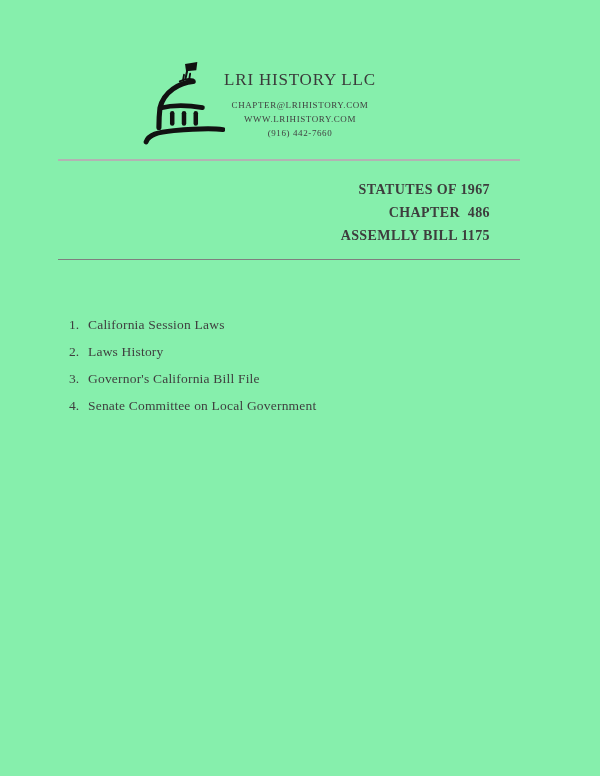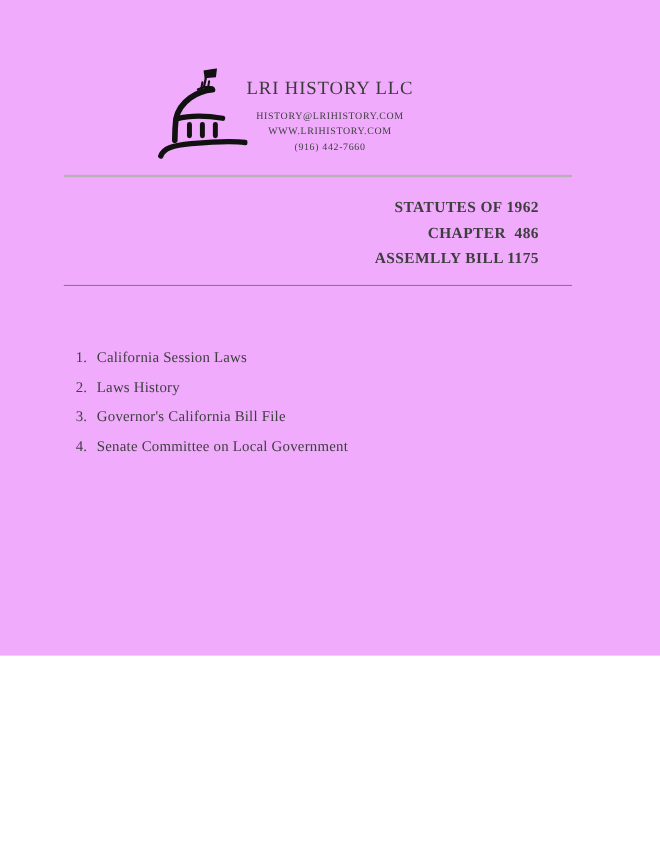--- a/index.html
+++ b/index.html
@@ -7,22 +7,22 @@
   body {
     background: #ffffff;
     font-family: "Liberation Serif", "DejaVu Serif", serif;
     color: #333333;
     position: relative;
     overflow: hidden;
   }
   .page {
     position: relative;
     width: 600px;
-    height: 596px;
-    background: #f0abfc;
+    height: 776px;
+    background: #86efac;
   }
 
   
   .logo {
     position: absolute;
     left: 143px;
     top: 62px;
     width: 82px;
     height: 86px;
   }
@@ -139,29 +139,29 @@
       <path d="M28.5 50 L28.5 60" stroke="#111111" stroke-width="4.4" stroke-linecap="round"></path>
       <path d="M40 50 L40 60" stroke="#111111" stroke-width="4.4" stroke-linecap="round"></path>
       <path d="M51.5 50 L51.5 60" stroke="#111111" stroke-width="4.4" stroke-linecap="round"></path>
 
       <path d="M3 78 C5.5 71 14 68.5 30 67 C52 65 68 64.5 78 66" stroke="#111111" stroke-width="4.8" stroke-linecap="round"></path>
     </svg>
   </div>
 
   <div class="header-text">
     <div class="company-name">LRI HISTORY LLC</div>
-    <div class="contact-line">HISTORY@LRIHISTORY.COM</div>
+    <div class="contact-line">CHAPTER@LRIHISTORY.COM</div>
     <div class="contact-line">WWW.LRIHISTORY.COM</div>
     <div class="contact-line">(916) 442-7660</div>
   </div>
 
   <div class="rule-top"></div>
 
   <div class="reference">
-    <div class="ref-line">STATUTES OF 1962</div>
+    <div class="ref-line">STATUTES OF 1967</div>
     <div class="ref-line">CHAPTER  486</div>
     <div class="ref-line">ASSEMLLY BILL 1175</div>
   </div>
 
   <div class="rule-bottom"></div>
 
 
   <div class="toc-list">
     <div class="toc-item">
       <span class="toc-number">1.</span>

